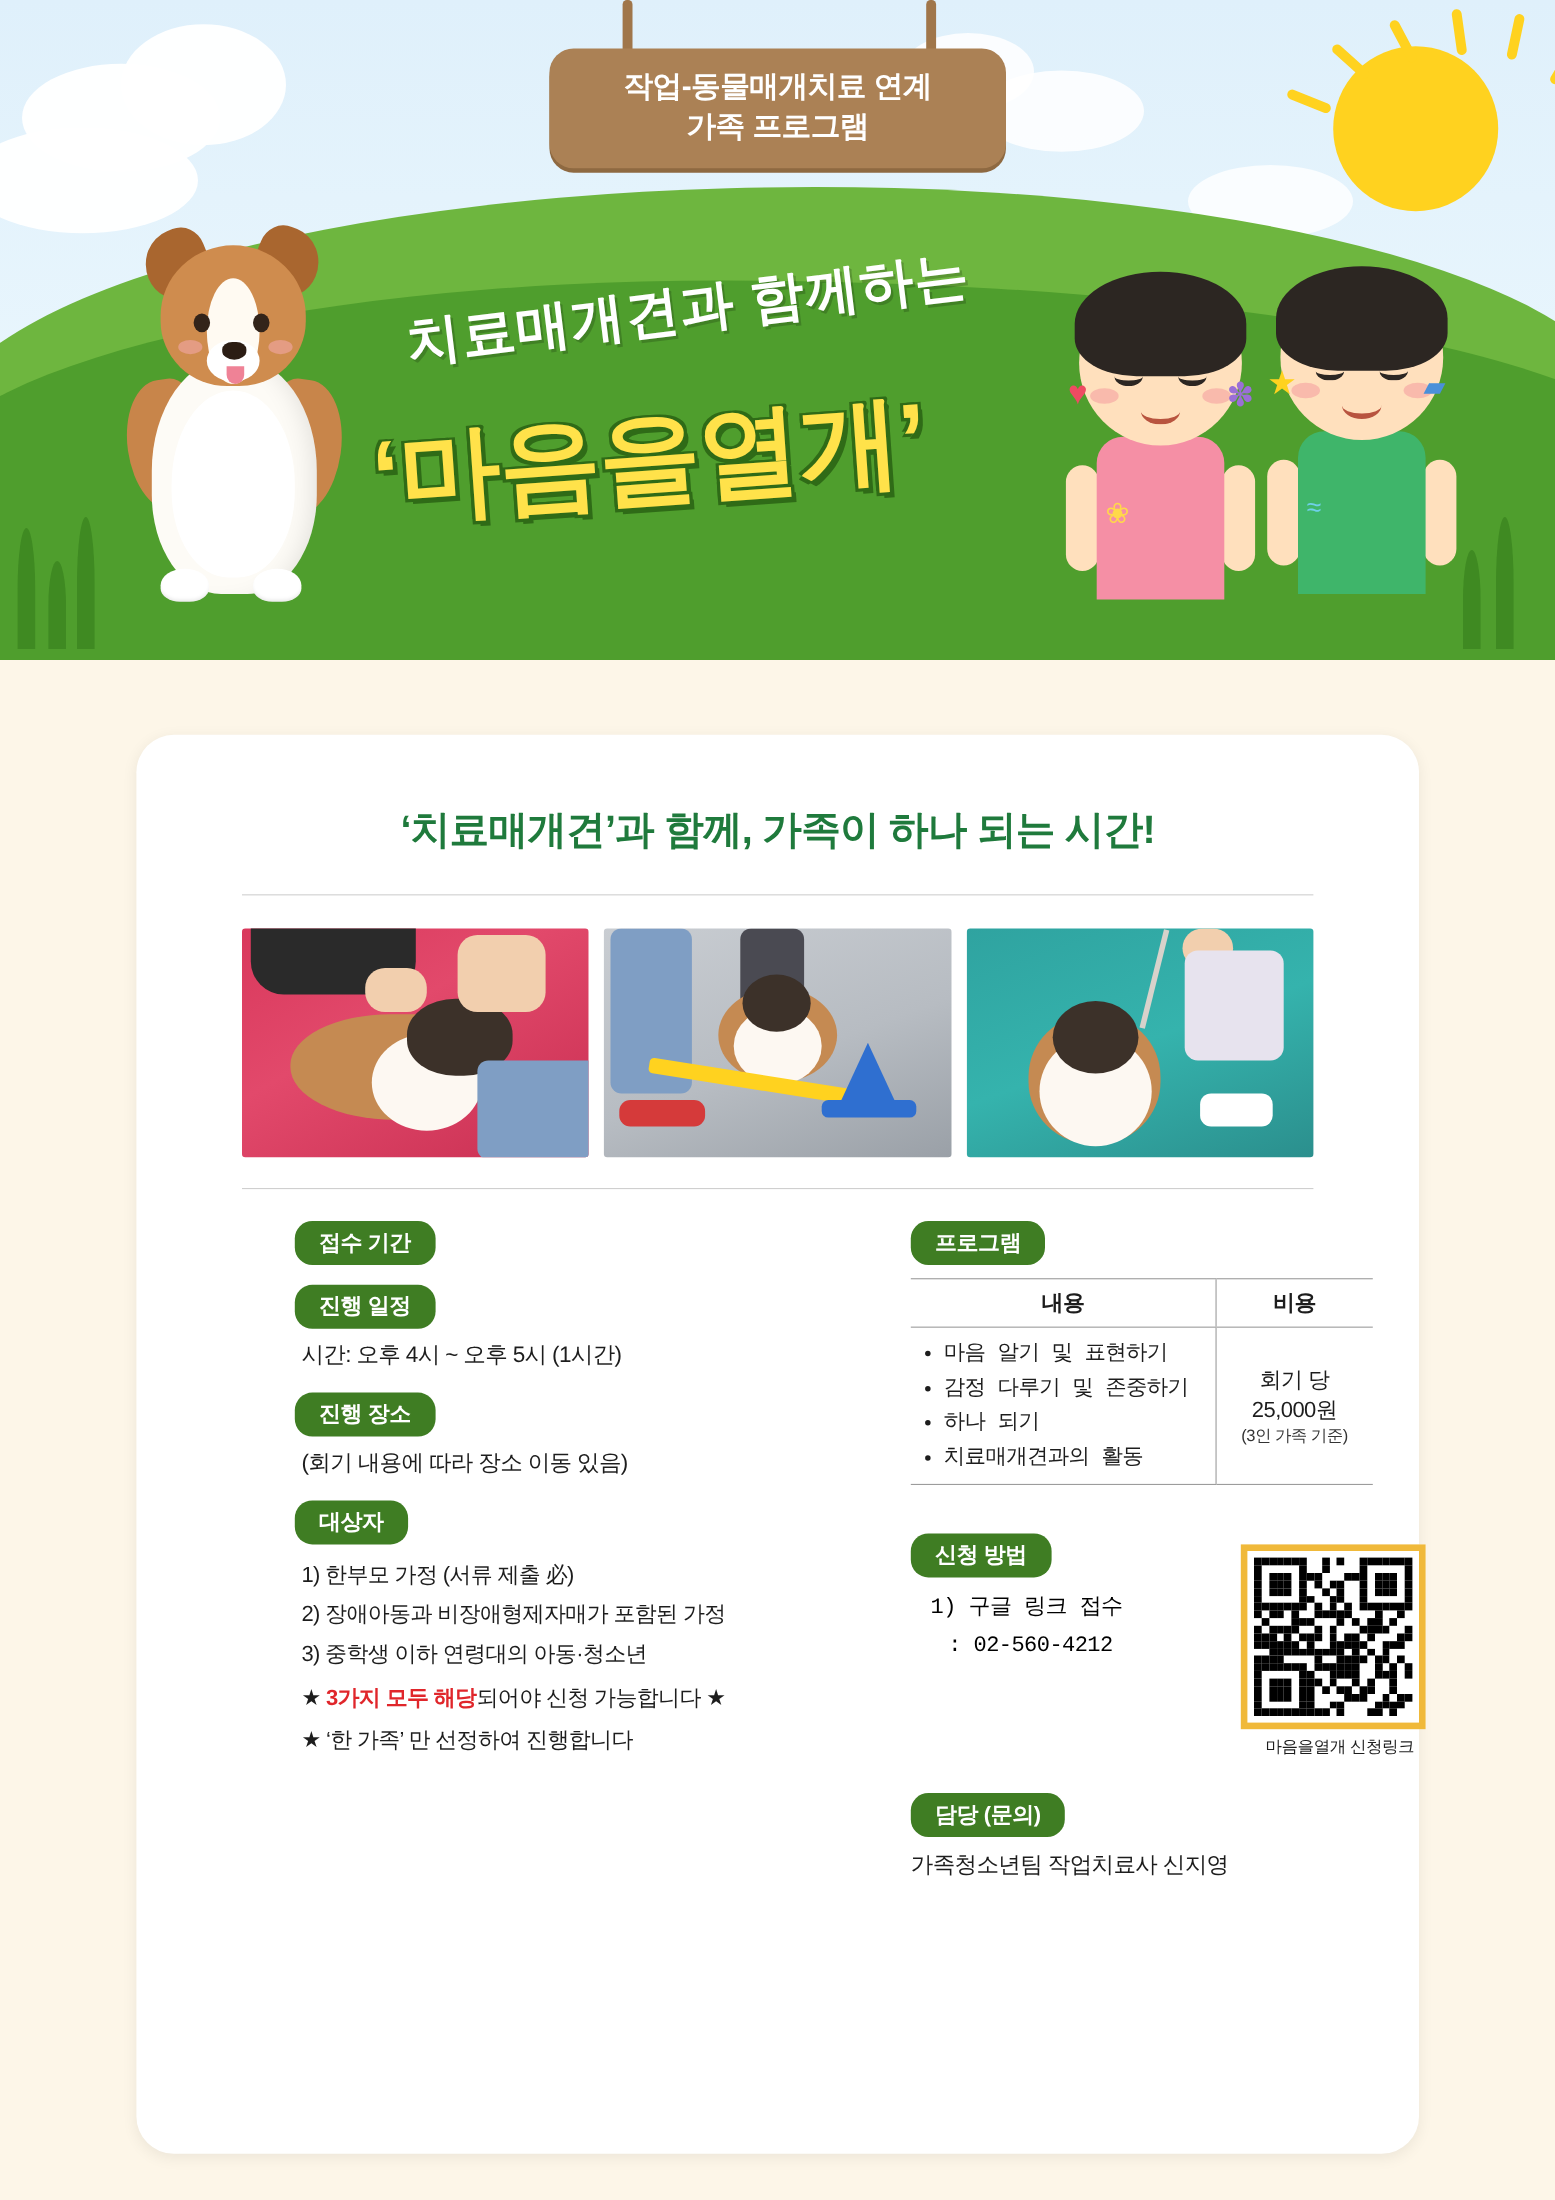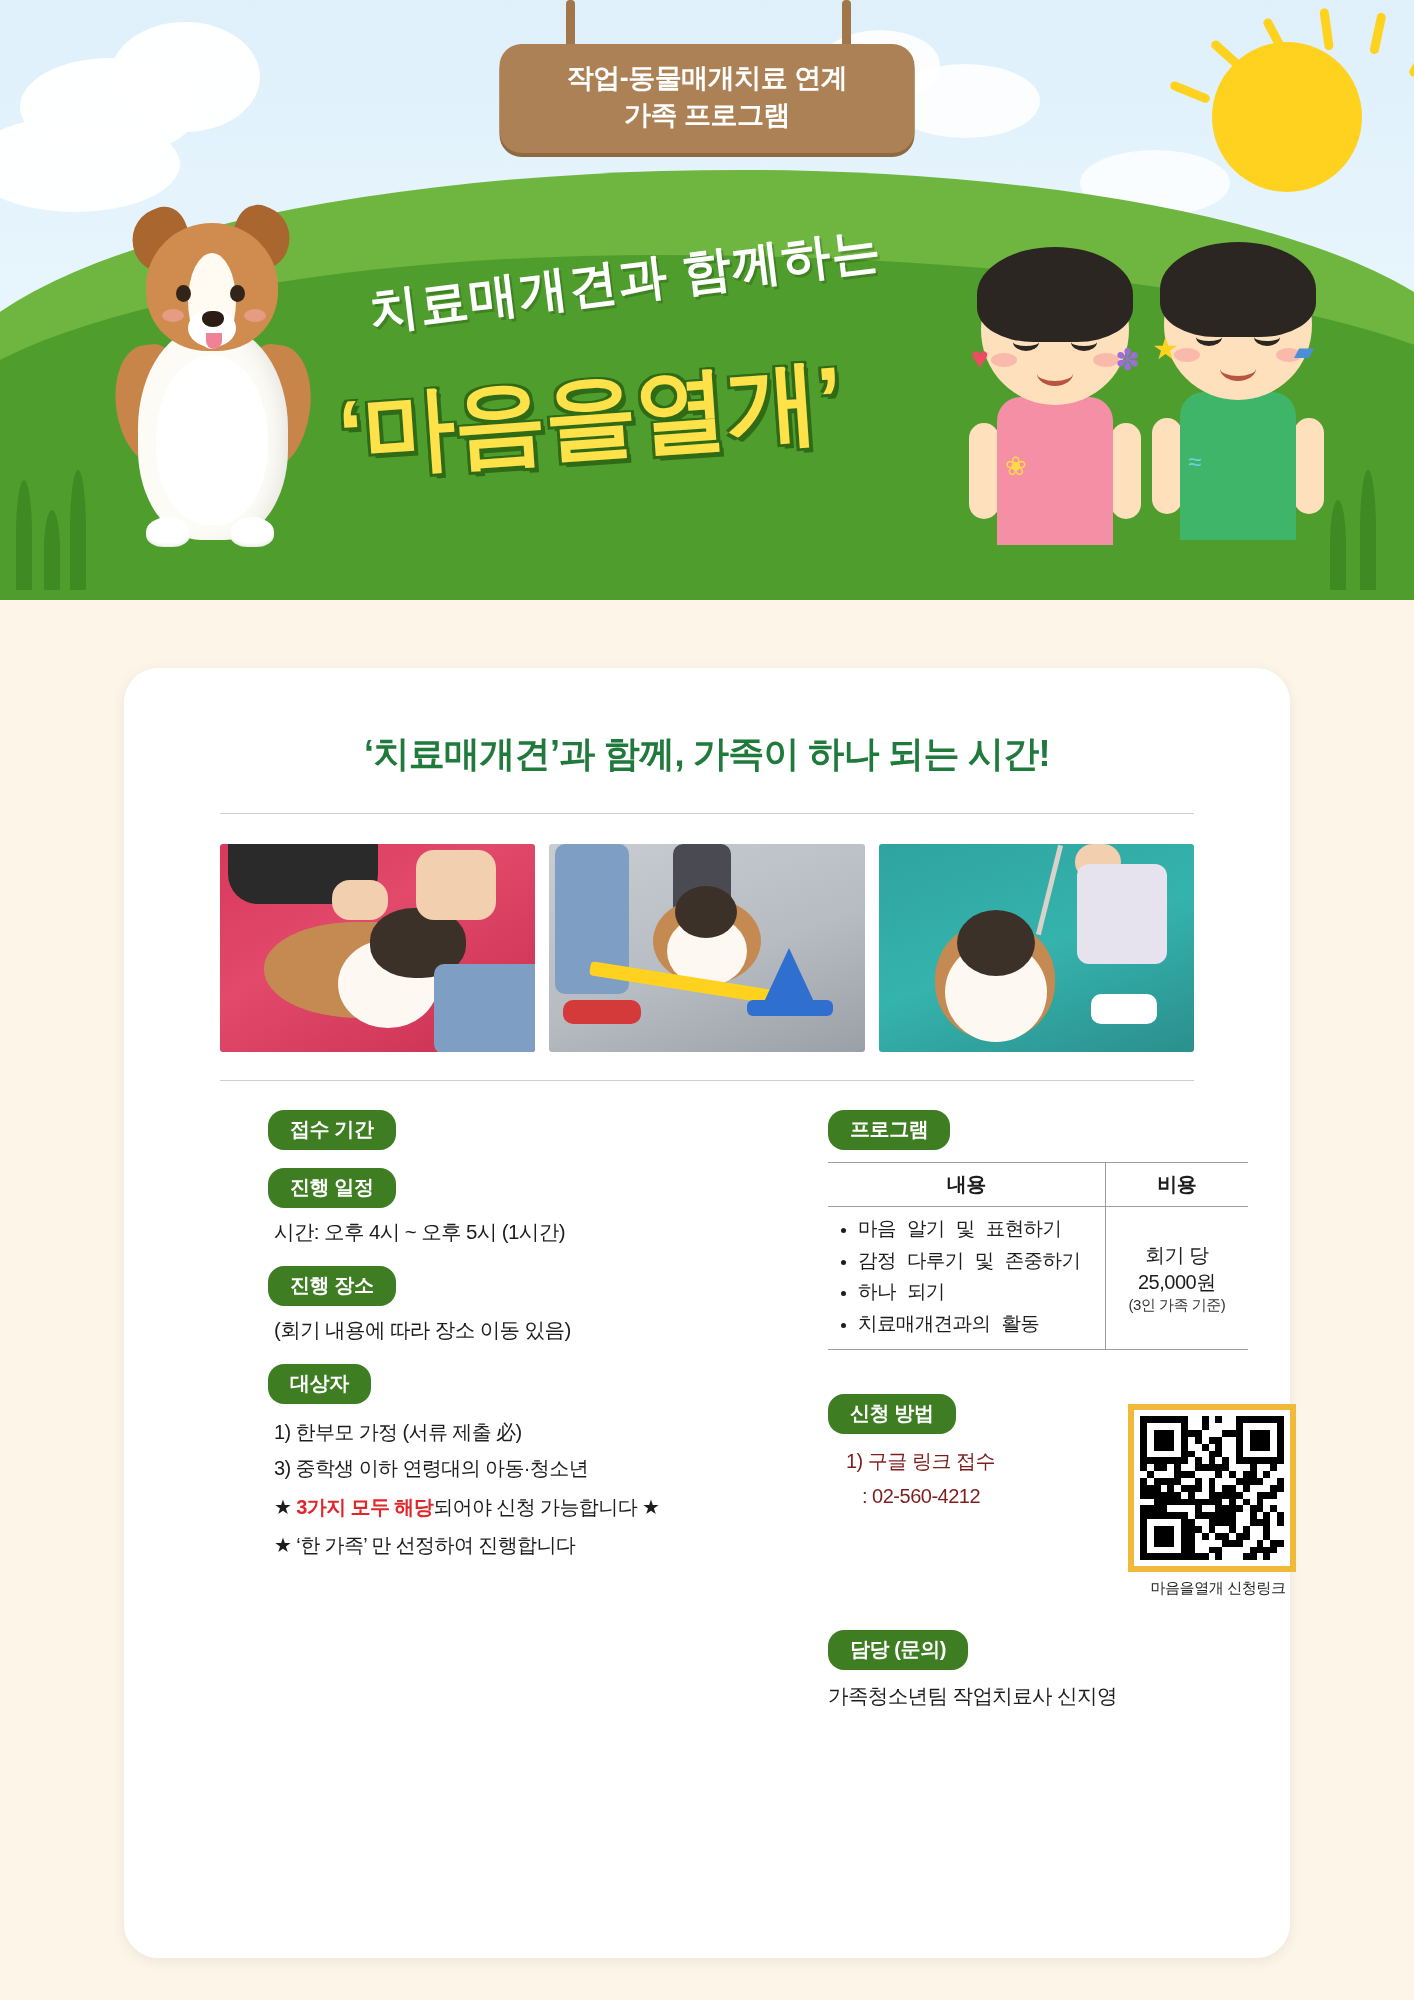--- a/index.html
+++ b/index.html
@@ -468,24 +468,25 @@
     font-size: 19.5px;
     line-height: 1.62;
     letter-spacing: -0.6px;
   }
   .cost-main { font-size: 20px; line-height: 1.35; }
   .cost-sub { font-size: 15px; color: #333; }
 
   
   .apply-lines {
     font-size: 20px;
-    color: #7f1d1d;
+    color: #000000;
     letter-spacing: -0.5px;
     line-height: 1.55;
     margin: 12px 0 0 18px;
+    font-family: Liberation Mono, monospace;
   }
   .qr-wrap {
     position: absolute;
     left: 300px;
     top: 10px;
     width: 180px;
   }
   .qr {
     width: 168px;
     height: 168px;
@@ -658,20 +659,21 @@
       </div>
 
       <div class="block">
         <span class="pill">진행 장소</span>
         <div class="body-text small-gap">(회기 내용에 따라 장소 이동 있음)</div>
       </div>
 
       <div class="block">
         <span class="pill">대상자</span>
         <div class="list-item" style="margin-top:14px;">1)  한부모 가정 (서류 제출 必)</div>
+        <div class="list-item">2) 장애아동과 비장애형제자매가 포함된 가정</div>
         <div class="list-item">3) 중학생 이하 연령대의 아동·청소년</div>
         <div class="note-star">
           <span>★ </span><span class="red">3가지 모두 해당</span><span>되어야 신청 가능합니다 ★</span>
         </div>
         <div class="note-star">★ ‘한 가족’ 만 선정하여 진행합니다</div>
       </div>
     </div>
 
     <div class="col-right">
 

